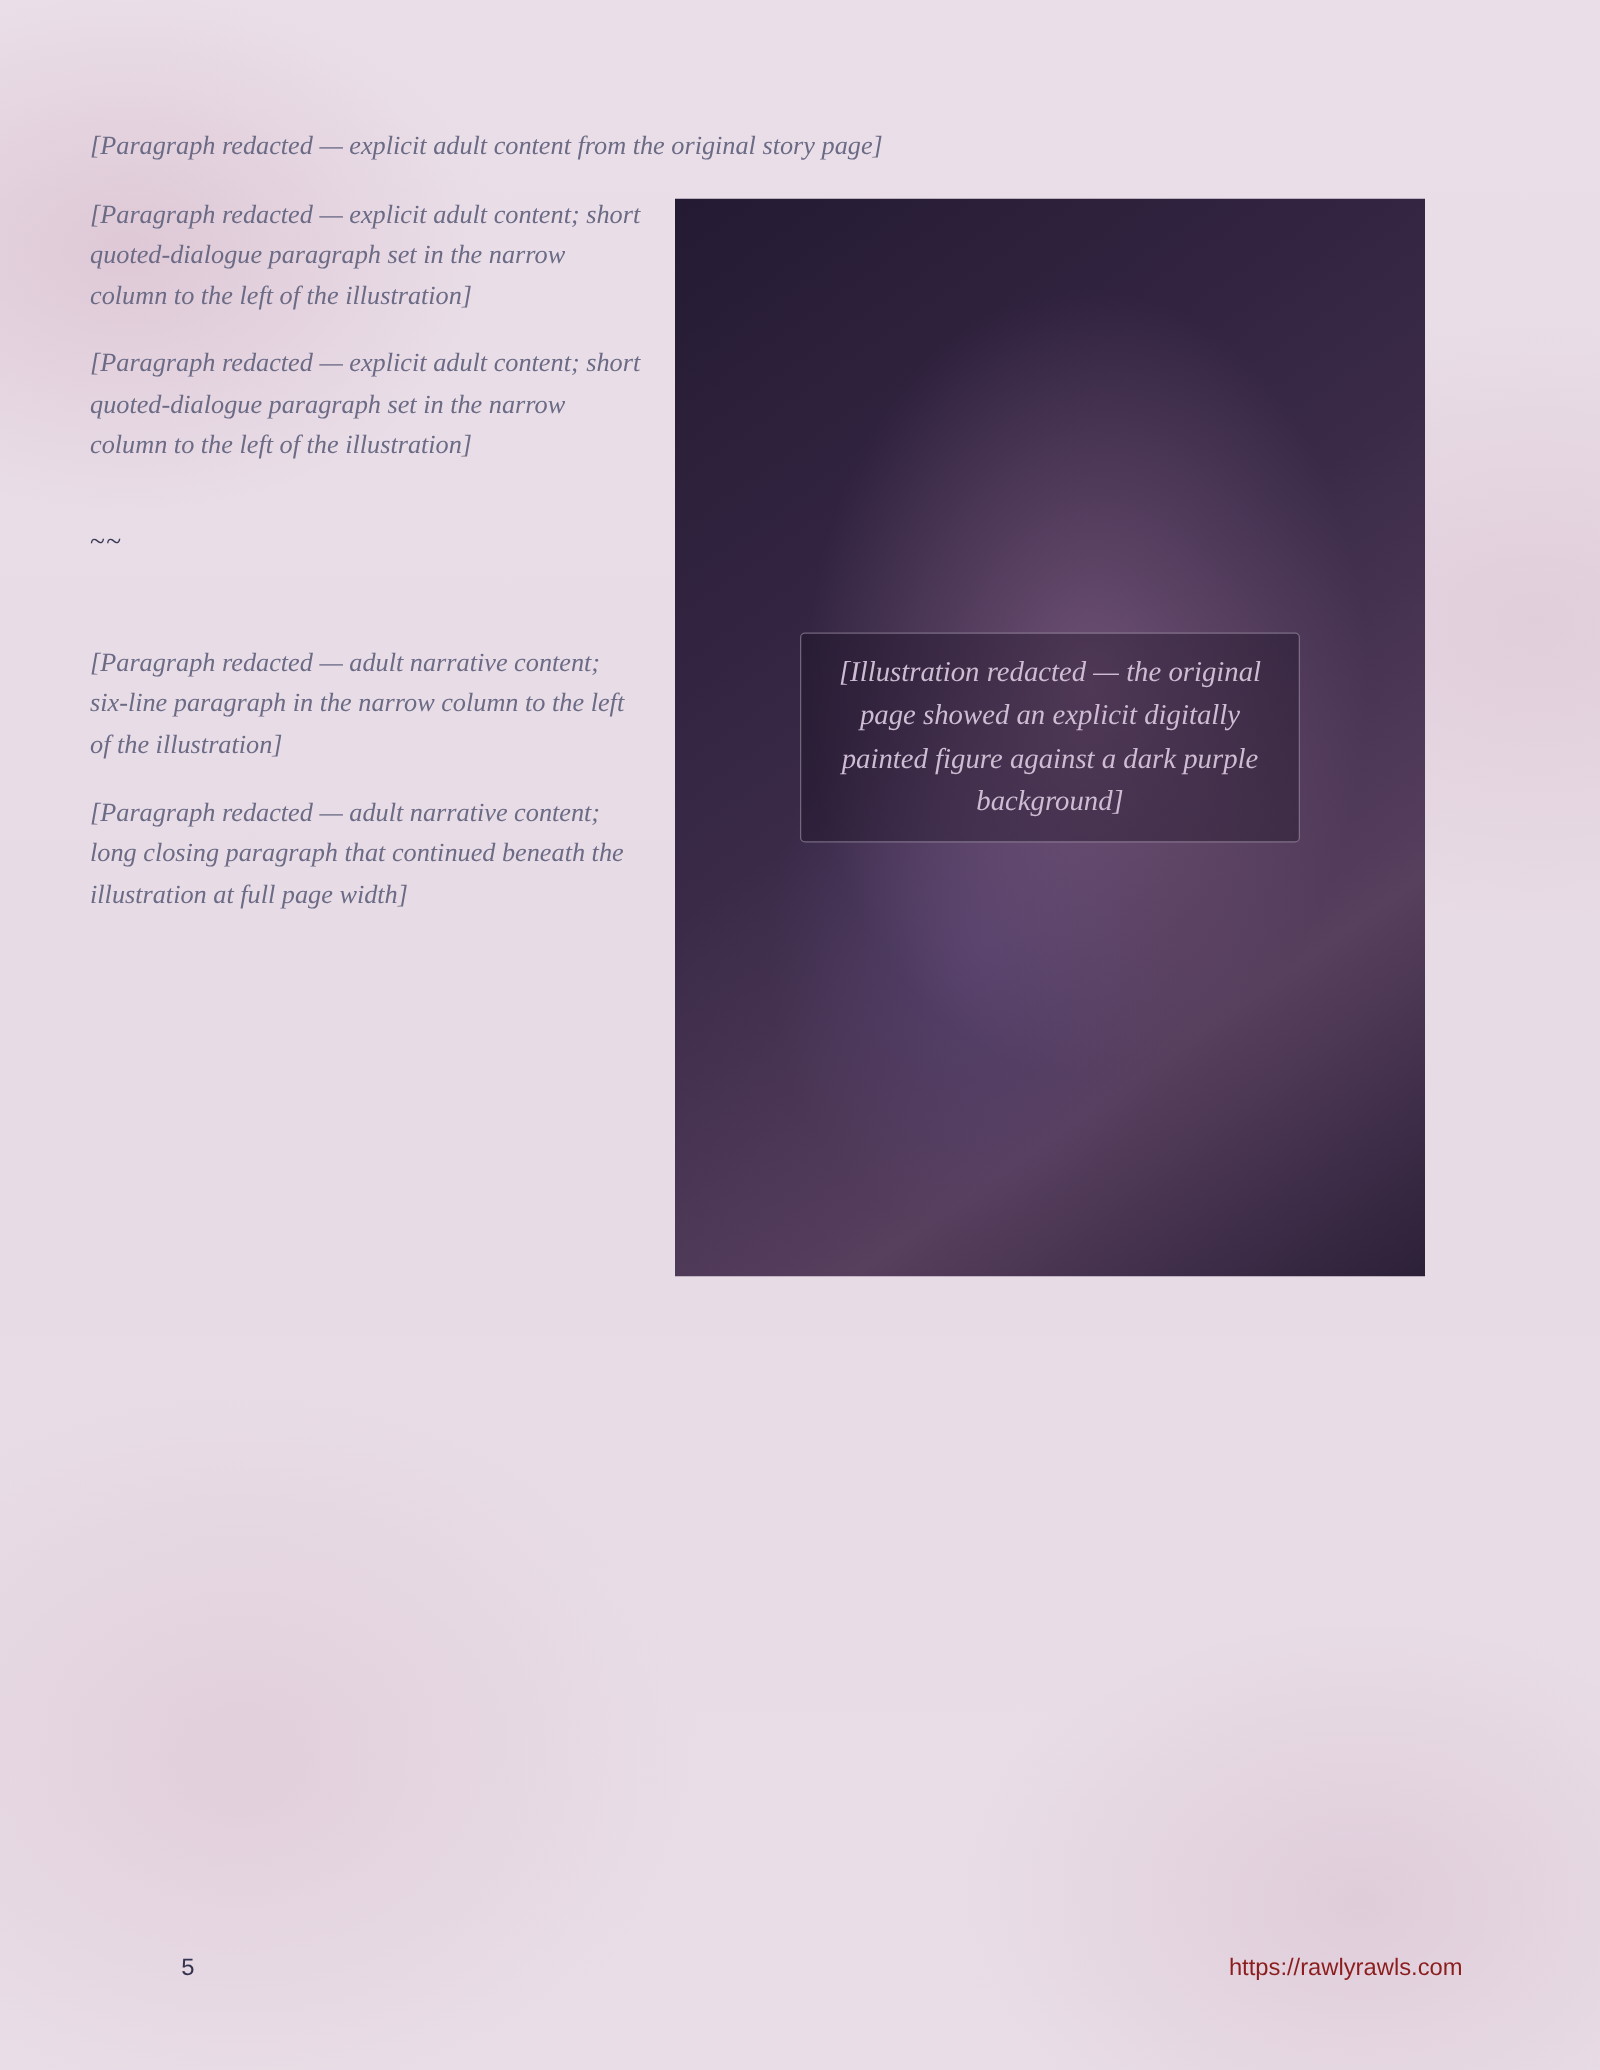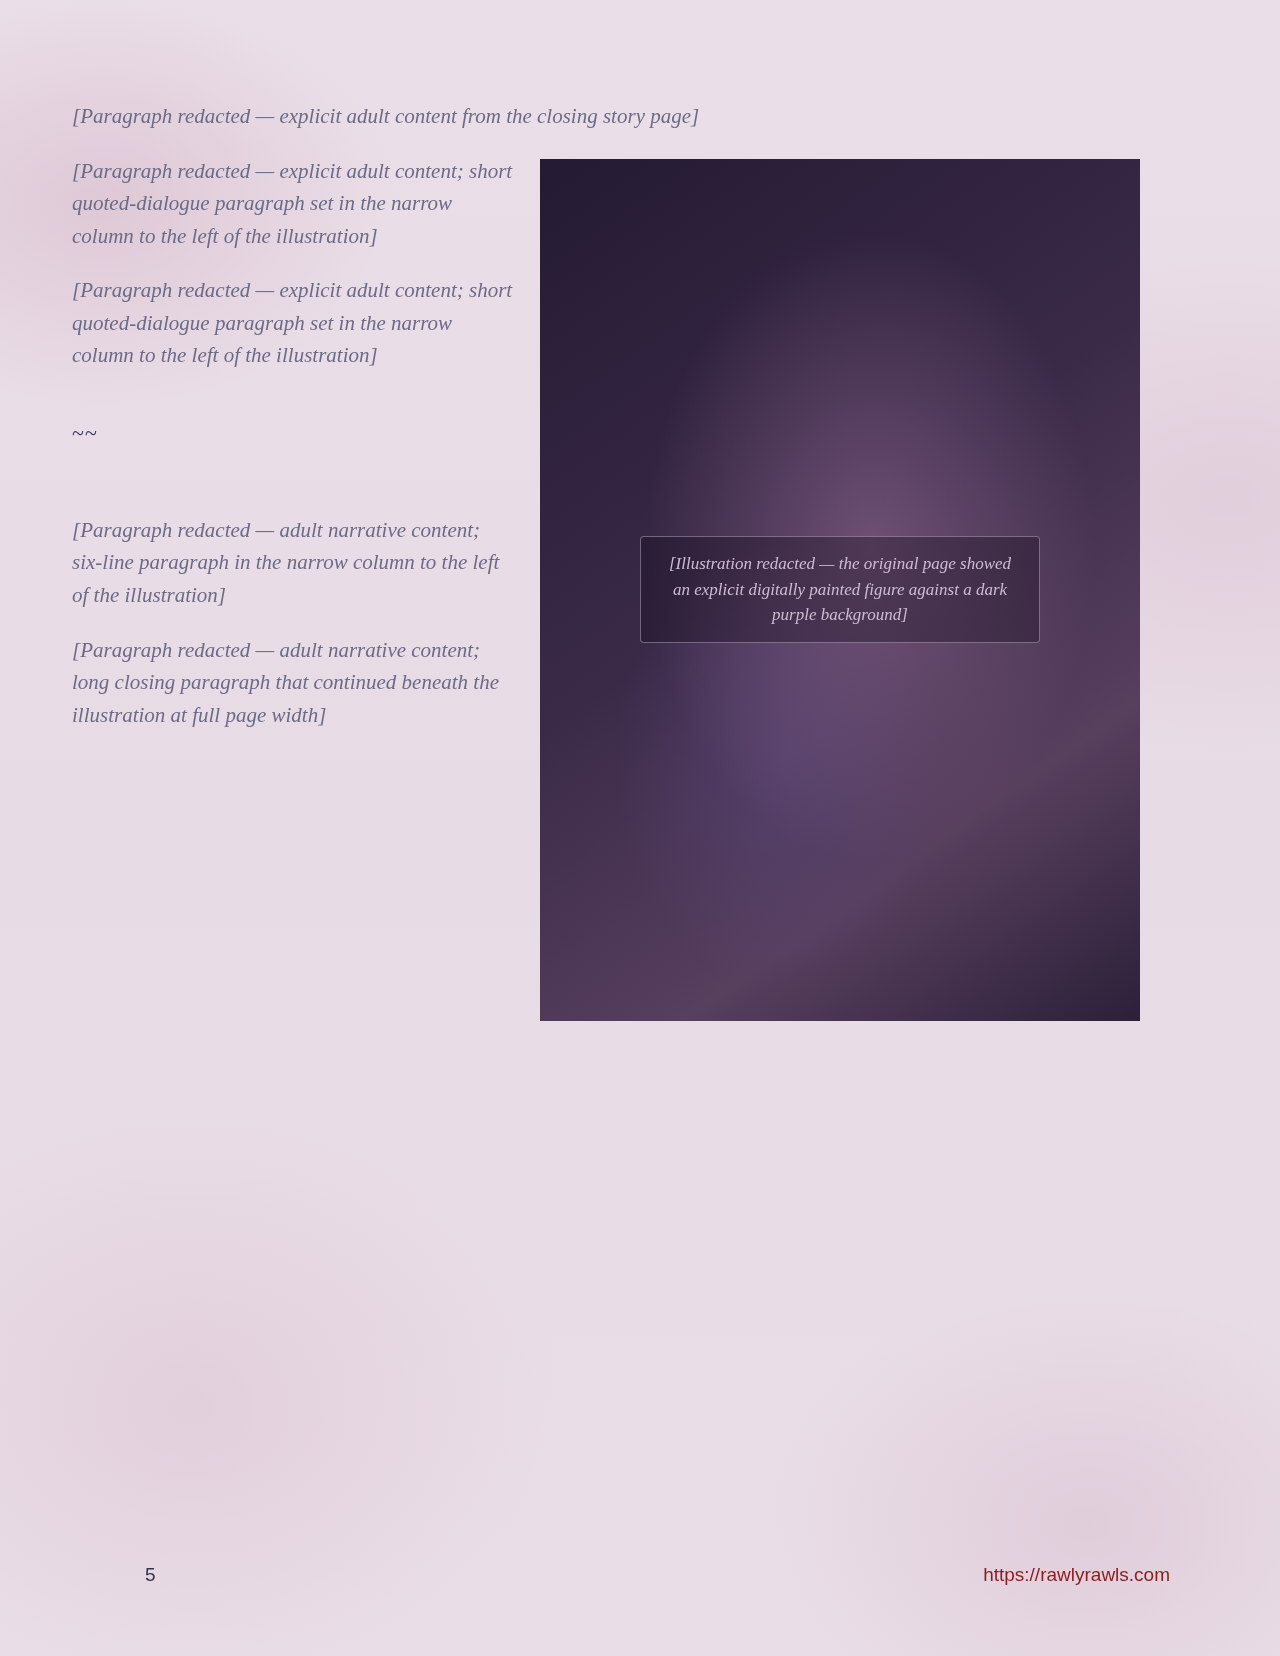--- a/index.html
+++ b/index.html
@@ -48,21 +48,21 @@
       radial-gradient(ellipse 220px 300px at 40% 70%, rgba(90,70,120,0.6), rgba(90,70,120,0) 75%),
       linear-gradient(145deg, #241a33 0%, #3a2a48 45%, #573f5e 75%, #2c2038 100%);
     display: flex;
     align-items: center;
     justify-content: center;
   }
 
   .illustration-caption {
     max-width: 400px;
     text-align: center;
-    font-size: 17px;
+    font-size: 23px;
     font-style: italic;
     color: #cdbcd2;
     line-height: 1.5;
     padding: 14px 18px;
     border: 1px solid rgba(205,188,210,0.45);
     border-radius: 4px;
     background: rgba(20,12,30,0.35);
   }
 
   .divider {
@@ -90,21 +90,21 @@
     color: #8b1d1d;
     text-decoration: none;
   }
 </style>
 </head>
 <body>
 
 <div class="page">
   <div class="content">
 
-    <p class="para redacted">[Paragraph redacted — explicit adult content from the closing story page]</p>
+    <p class="para redacted">[Paragraph redacted — explicit adult content from the original story page]</p>
 
 
     <div class="illustration">
       <div class="illustration-caption">[Illustration redacted — the original page showed an explicit digitally painted figure against a dark purple background]</div>
     </div>
 
     <p class="para redacted">[Paragraph redacted — explicit adult content; short quoted-dialogue paragraph set in the narrow column to the left of the illustration]</p>
 
     <p class="para redacted">[Paragraph redacted — explicit adult content; short quoted-dialogue paragraph set in the narrow column to the left of the illustration]</p>
 

